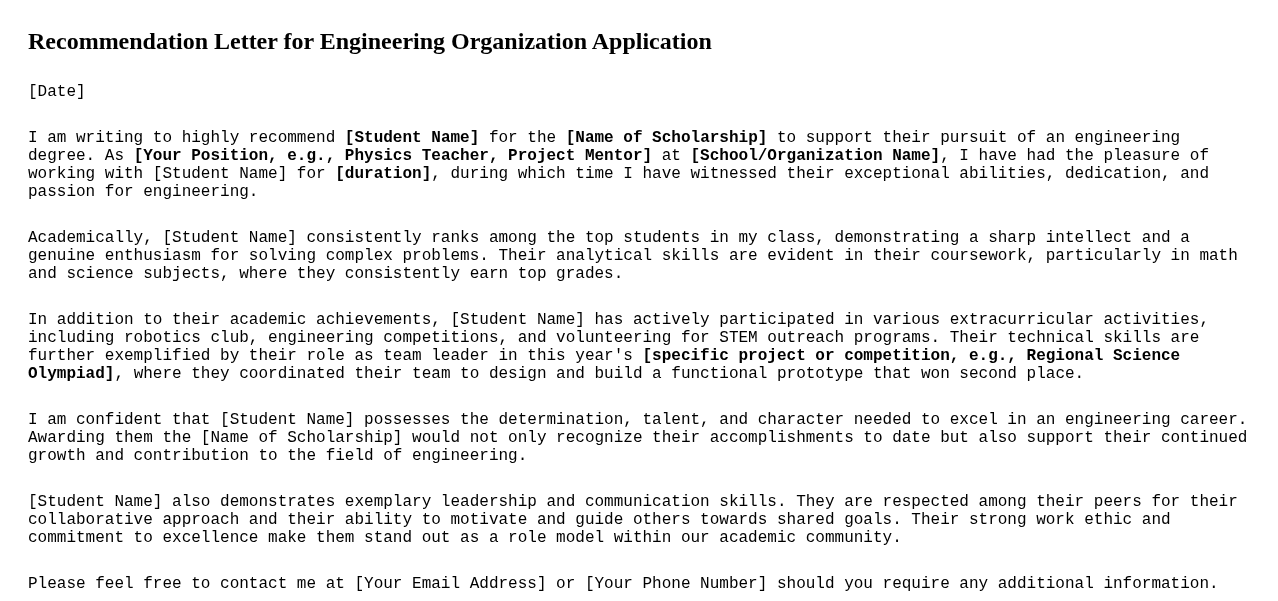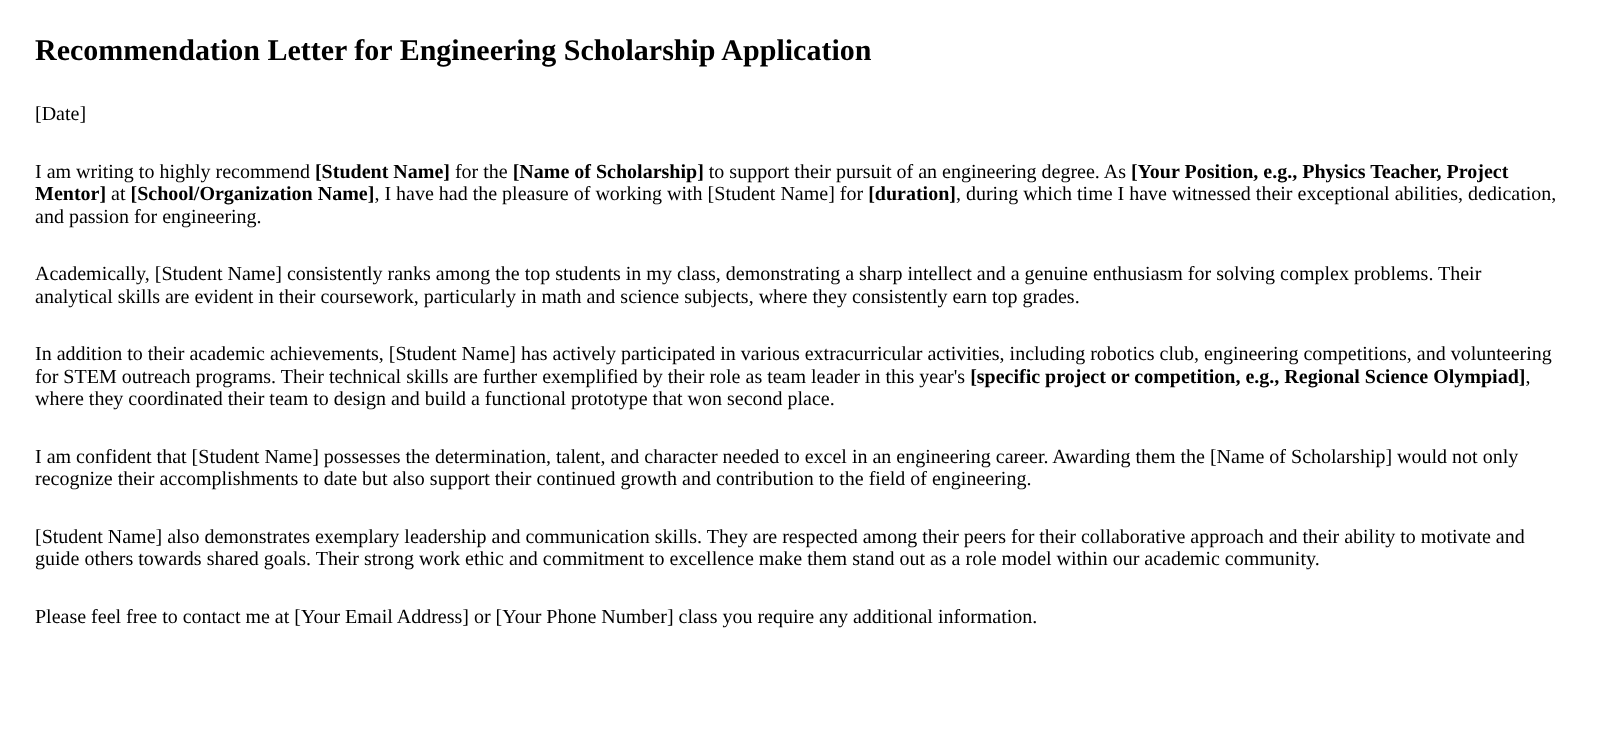--- a/index.html
+++ b/index.html
@@ -13,37 +13,38 @@
     font-size: 16px;
     line-height: normal;
   }
   h1.letter-title {
     font-size: 24px;
     font-weight: bold;
     margin: 20px 0;
   }
   p.letter-paragraph {
     margin: 28px 0;
+    font-family: Liberation Mono, monospace;
   }
   b { font-weight: bold; }
 </style>
 </head>
 <body>
 
 <main>
-  <h1 class="letter-title">Recommendation Letter for Engineering Scholarship Application</h1>
+  <h1 class="letter-title">Recommendation Letter for Engineering Organization Application</h1>
 
   <p class="letter-paragraph"><span>[Date]</span></p>
 
 
   <p class="letter-paragraph"><span>I am writing to highly recommend </span><b>[Student Name]</b><span> for the </span><b>[Name of Scholarship]</b><span> to support their pursuit of an engineering degree. As </span><b>[Your Position, e.g., Physics Teacher, Project Mentor]</b><span> at </span><b>[School/Organization Name]</b><span>, I have had the pleasure of working with [Student Name] for </span><b>[duration]</b><span>, during which time I have witnessed their exceptional abilities, dedication, and passion for engineering.</span></p>
 
   <p class="letter-paragraph"><span>Academically, [Student Name] consistently ranks among the top students in my class, demonstrating a sharp intellect and a genuine enthusiasm for solving complex problems. Their analytical skills are evident in their coursework, particularly in math and science subjects, where they consistently earn top grades.</span></p>
 
   <p class="letter-paragraph"><span>In addition to their academic achievements, [Student Name] has actively participated in various extracurricular activities, including robotics club, engineering competitions, and volunteering for STEM outreach programs. Their technical skills are further exemplified by their role as team leader in this year's </span><b>[specific project or competition, e.g., Regional Science Olympiad]</b><span>, where they coordinated their team to design and build a functional prototype that won second place.</span></p>
 
   <p class="letter-paragraph"><span>I am confident that [Student Name] possesses the determination, talent, and character needed to excel in an engineering career. Awarding them the [Name of Scholarship] would not only recognize their accomplishments to date but also support their continued growth and contribution to the field of engineering.</span></p>
 
   <p class="letter-paragraph"><span>[Student Name] also demonstrates exemplary leadership and communication skills. They are respected among their peers for their collaborative approach and their ability to motivate and guide others towards shared goals. Their strong work ethic and commitment to excellence make them stand out as a role model within our academic community.</span></p>
 
-  <p class="letter-paragraph"><span>Please feel free to contact me at [Your Email Address] or [Your Phone Number] class you require any additional information.</span></p>
+  <p class="letter-paragraph"><span>Please feel free to contact me at [Your Email Address] or [Your Phone Number] should you require any additional information.</span></p>
 
 </main>
 
 </body></html>

